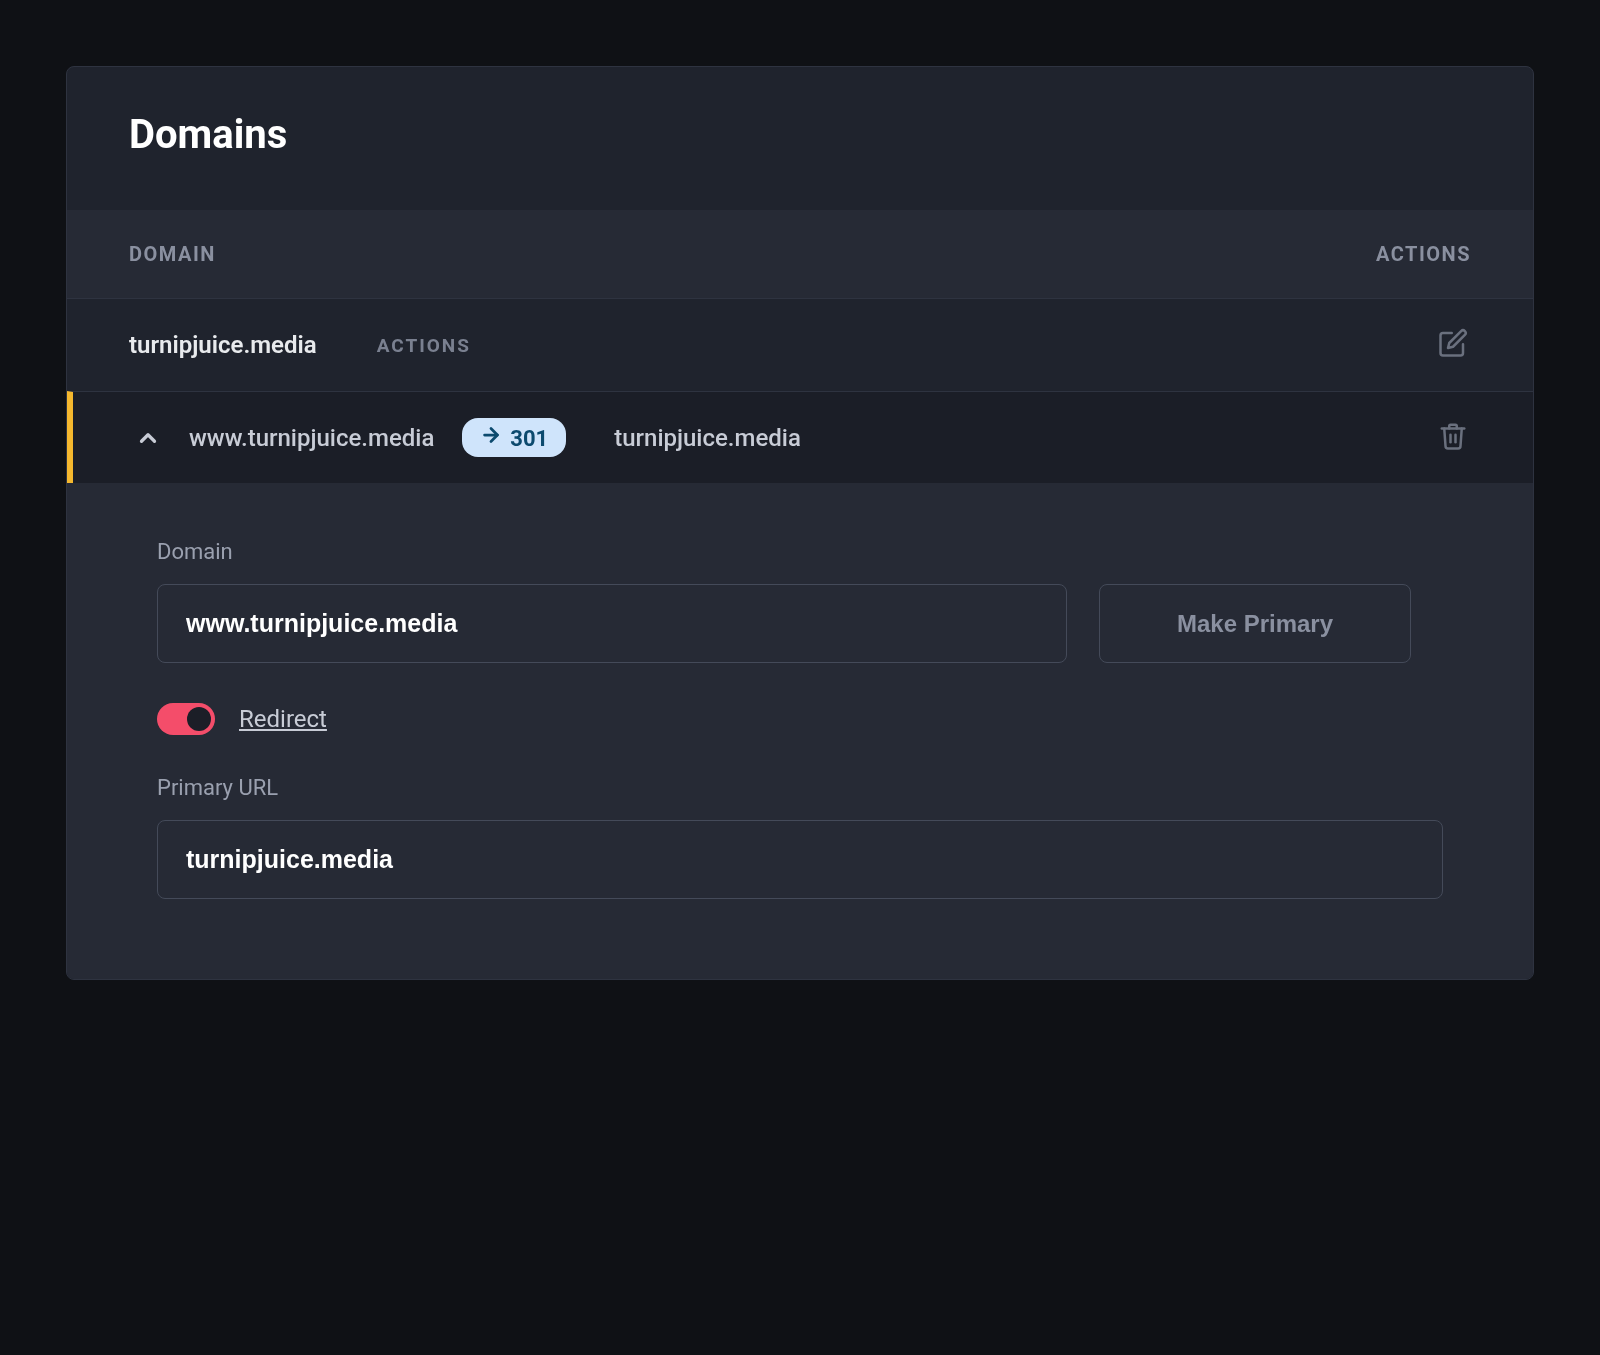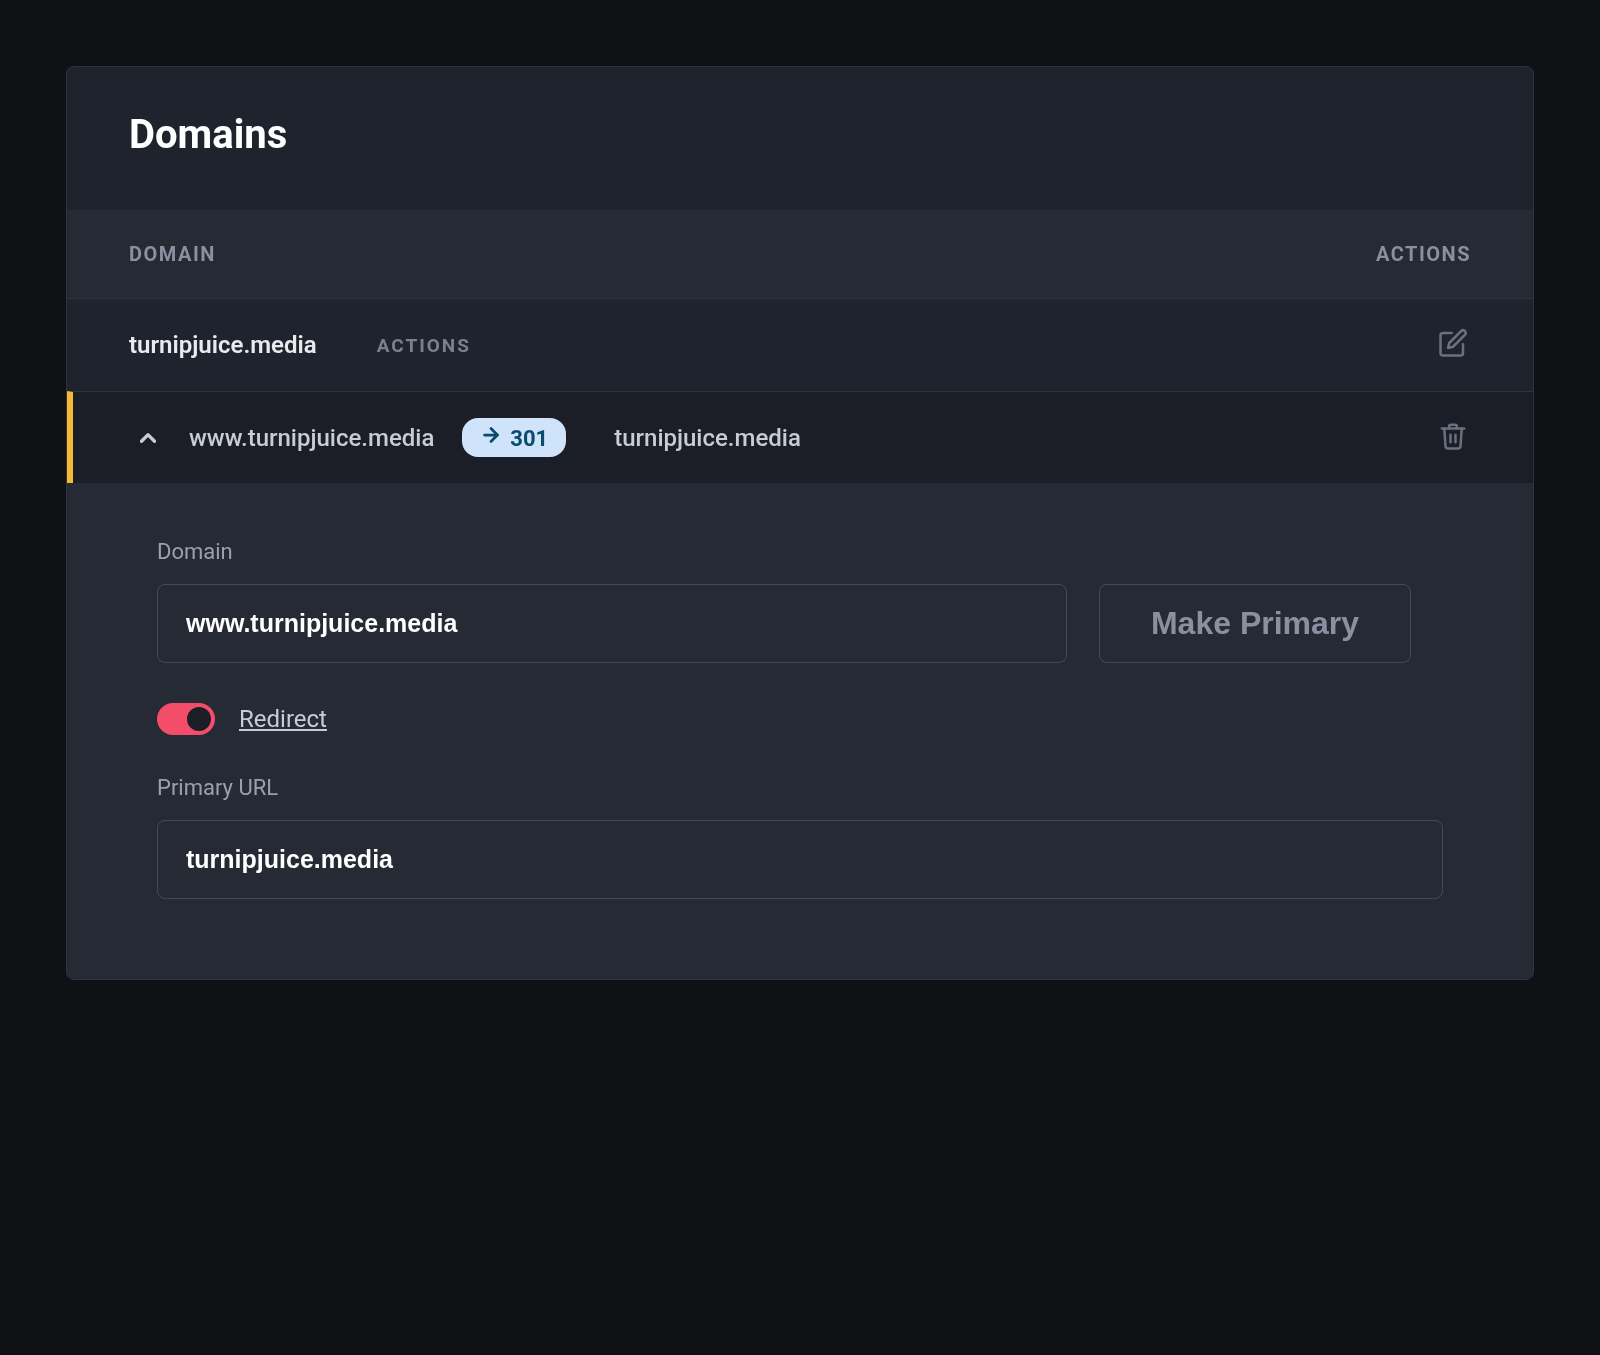--- a/index.html
+++ b/index.html
@@ -140,21 +140,21 @@
   font-weight: 600;
   color: #ffffff;
   outline: none;
 }
 .make-primary-btn {
   flex: 1;
   border: 1px solid #444a59;
   border-radius: 8px;
   background: transparent;
   color: #8a90a0;
-  font-size: 32px;
+  font-size: 24px;
   font-weight: 700;
   cursor: pointer;
   max-width: 312px;
 }
 .toggle-row {
   display: flex;
   align-items: center;
   gap: 24px;
 }
 .toggle {

